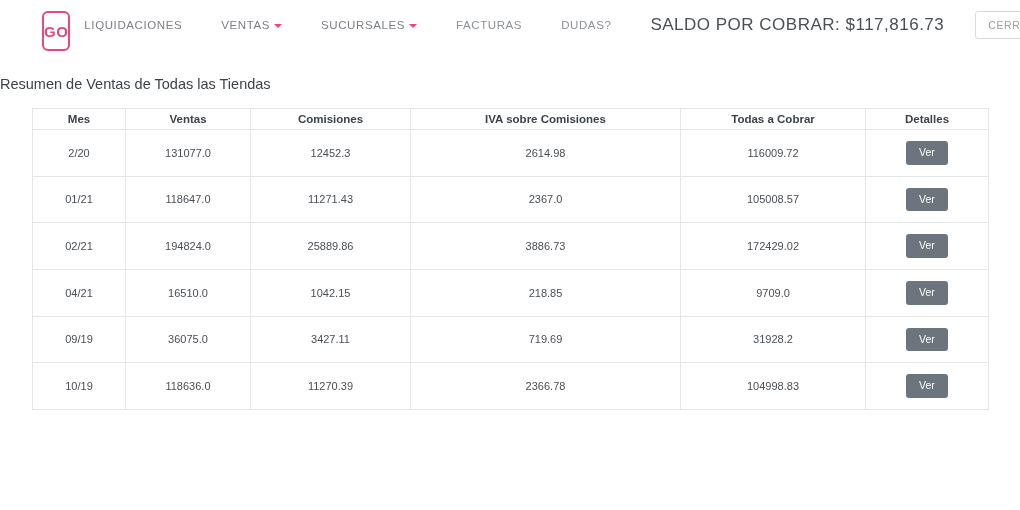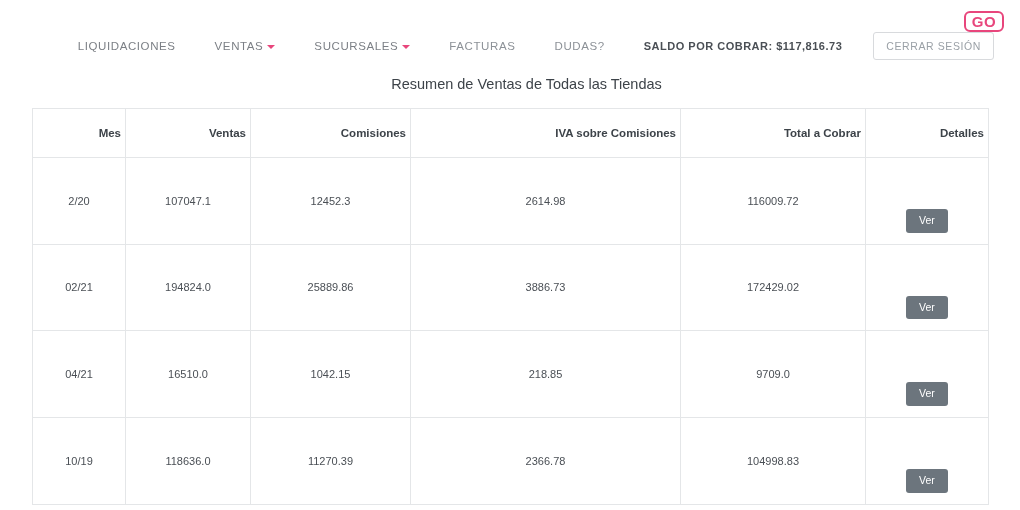--- a/index.html
+++ b/index.html
@@ -13,24 +13,23 @@
     background: #ffffff;
     font-family: "Liberation Sans", sans-serif;
     color: #333333;
     -webkit-font-smoothing: antialiased;
   }
 
   
   .navbar {
     height: 62px;
     display: flex;
-    align-items: flex-end;
+    align-items: flex-start;
     padding: 11px 16px;
     box-sizing: border-box;
-    flex-direction: column;
   }
   .brand {
     width: 36px;
     height: 36px;
     border: 2px solid #e8467c;
     border-radius: 6px;
     display: flex;
     align-items: center;
     justify-content: center;
     margin-left: 26px;
@@ -61,71 +60,69 @@
     display: inline-block;
     width: 0;
     height: 0;
     margin-left: 4px;
     border-left: 4px solid transparent;
     border-right: 4px solid transparent;
     border-top: 4px solid #e8467c;
     vertical-align: middle;
   }
   .nav-balance {
-    font-size: 11px;
+    font-size: 17px;
     letter-spacing: 0.5px;
-    font-weight: bold;
+    font-weight: normal;
     color: #4a4f55;
     padding: 0 14px;
     white-space: nowrap;
   }
   .btn-logout {
     font-size: 10.5px;
     letter-spacing: 0.6px;
     color: #9aa0a6;
     background: #ffffff;
     border: 1px solid #d8dadd;
     border-radius: 3px;
     padding: 7px 12px;
     margin-left: 6px;
     margin-right: 10px;
     cursor: pointer;
     white-space: nowrap;
   }
 
   
   .page-title {
-    text-align: center;
+    text-align: left;
     font-size: 14.5px;
     color: #3d4349;
     margin: 14px 0 16px 0;
     font-weight: normal;
-    padding-left: 33px;
   }
 
   
   .table-wrap {
     margin: 0 32px;
   }
   table.data {
     width: 956px;
     border-collapse: collapse;
     table-layout: fixed;
   }
   table.data th, table.data td {
     border: 1px solid #e4e6e8;
     text-align: center;
   }
   table.data th {
     font-size: 11.5px;
     font-weight: bold;
     color: #3d4349;
-    padding: 16px 4px;
+    padding: 2px 4px;
     height: 16px;
-    text-align: right;
   }
   table.data td {
     font-size: 11px;
     color: #4a4f55;
     padding: 11px 4px;
     height: 14px;
   }
   .col-mes      { width: 93px; }
   .col-ventas   { width: 125px; }
   .col-com      { width: 160px; }
@@ -136,21 +133,20 @@
   .btn-ver {
     display: inline-block;
     background: #6c757d;
     color: #ffffff;
     font-size: 10.5px;
     border: none;
     border-radius: 3px;
     padding: 5px 13px;
     cursor: pointer;
     line-height: 1.3;
-    margin-top: 40px;
   }
 </style>
 </head>
 <body>
 
 <div class="navbar">
   <div class="brand">
     <span class="brand-text">GO</span>
   </div>
 
@@ -181,50 +177,66 @@
       <col class="col-iva">
         <col class="col-total">
         <col class="col-det">
     </colgroup>
     <thead>
       <tr>
         <th>Mes</th>
         <th>Ventas</th>
         <th>Comisiones</th>
         <th>IVA sobre Comisiones</th>
-        <th>Total a Cobrar</th>
+        <th>Todas a Cobrar</th>
         <th>Detalles</th>
       </tr>
     </thead>
     <tbody id="tbody">
         <tr>
           <td>2/20</td>
-          <td>107047.1</td>
+          <td>131077.0</td>
           <td>12452.3</td>
           <td>2614.98</td>
           <td>116009.72</td>
+          <td><button class="btn-ver">Ver</button></td>
+        </tr>
+        <tr>
+          <td>01/21</td>
+          <td>118647.0</td>
+          <td>11271.43</td>
+          <td>2367.0</td>
+          <td>105008.57</td>
           <td><button class="btn-ver">Ver</button></td>
         </tr>
         <tr>
           <td>02/21</td>
           <td>194824.0</td>
           <td>25889.86</td>
           <td>3886.73</td>
           <td>172429.02</td>
           <td><button class="btn-ver">Ver</button></td>
         </tr>
         <tr>
           <td>04/21</td>
           <td>16510.0</td>
           <td>1042.15</td>
           <td>218.85</td>
           <td>9709.0</td>
           <td><button class="btn-ver">Ver</button></td>
         </tr>
         <tr>
+          <td>09/19</td>
+          <td>36075.0</td>
+          <td>3427.11</td>
+          <td>719.69</td>
+          <td>31928.2</td>
+          <td><button class="btn-ver">Ver</button></td>
+        </tr>
+        <tr>
           <td>10/19</td>
           <td>118636.0</td>
           <td>11270.39</td>
           <td>2366.78</td>
           <td>104998.83</td>
           <td><button class="btn-ver">Ver</button></td>
         </tr>
       </tbody>
   </table>
 </div>

